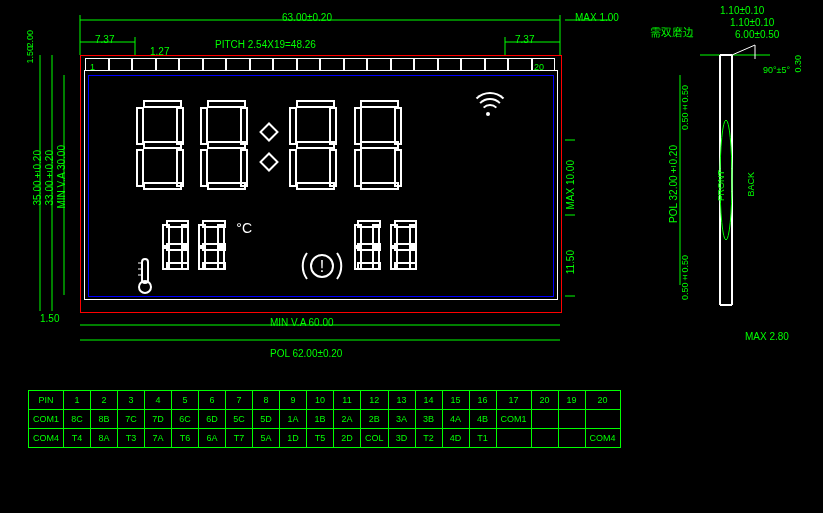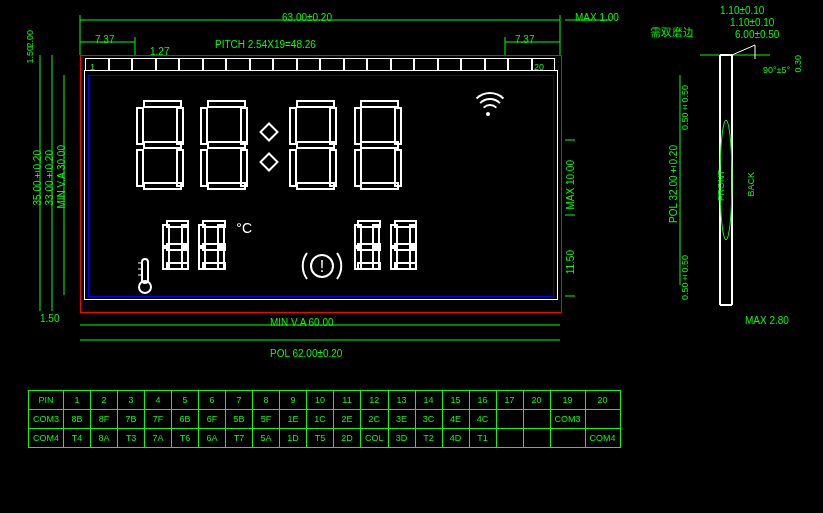--- a/index.html
+++ b/index.html
@@ -189,21 +189,21 @@
 <div class="dim" style="left:720px;top:5px">1.10±0.10</div>
 <div class="dim" style="left:730px;top:17px">1.10±0.10</div>
 <div class="dim" style="left:735px;top:29px">6.00±0.50</div>
 <div class="dim dim-v" style="left:793px;top:55px;font-size:9px">0.30</div>
 <div class="dim" style="left:763px;top:65px;font-size:9px">90°±5°</div>
 <div class="dim dim-v" style="left:668px;top:145px">POL 32.00±0.20</div>
 <div class="dim dim-v" style="left:680px;top:85px;font-size:9px">0.50±0.50</div>
 <div class="dim dim-v" style="left:680px;top:255px;font-size:9px">0.50±0.50</div>
 <div class="dim dim-v" style="left:716px;top:170px;font-size:9px">FRONT</div>
 <div class="dim dim-v" style="left:746px;top:172px;font-size:9px">BACK</div>
-<div class="dim" style="left:745px;top:315px">MAX 2.80</div>
+<div class="dim" style="left:745px;top:331px">MAX 2.80</div>
 
 <table class="table">
   <tbody>
       <tr id="th-row">
         <td>PIN</td>
         <td>1</td>
         <td>2</td>
         <td>3</td>
         <td>4</td>
         <td>5</td>
@@ -219,40 +219,40 @@
         <td>15</td>
         <td>16</td>
         <td>17</td>
         <td>20</td>
         <td>19</td>
         <td>20</td>
       </tr>
   </tbody>
     <tbody id="tb">
       <tr>
-        <td>COM3</td>
+        <td>COM1</td>
+        <td>8C</td>
         <td>8B</td>
-        <td>8F</td>
-        <td>7B</td>
-        <td>7F</td>
-        <td>6B</td>
-        <td>6F</td>
-        <td>5B</td>
-        <td>5F</td>
-        <td>1E</td>
-        <td>1C</td>
-        <td>2E</td>
-        <td>2C</td>
-        <td>3E</td>
-        <td>3C</td>
-        <td>4E</td>
-        <td>4C</td>
-        <td></td>
-        <td></td>
-        <td>COM3</td>
+        <td>7C</td>
+        <td>7D</td>
+        <td>6C</td>
+        <td>6D</td>
+        <td>5C</td>
+        <td>5D</td>
+        <td>1A</td>
+        <td>1B</td>
+        <td>2A</td>
+        <td>2B</td>
+        <td>3A</td>
+        <td>3B</td>
+        <td>4A</td>
+        <td>4B</td>
+        <td>COM1</td>
+        <td></td>
+        <td></td>
         <td></td>
       </tr>
       <tr>
         <td>COM4</td>
         <td>T4</td>
         <td>8A</td>
         <td>T3</td>
         <td>7A</td>
         <td>T6</td>
         <td>6A</td>

